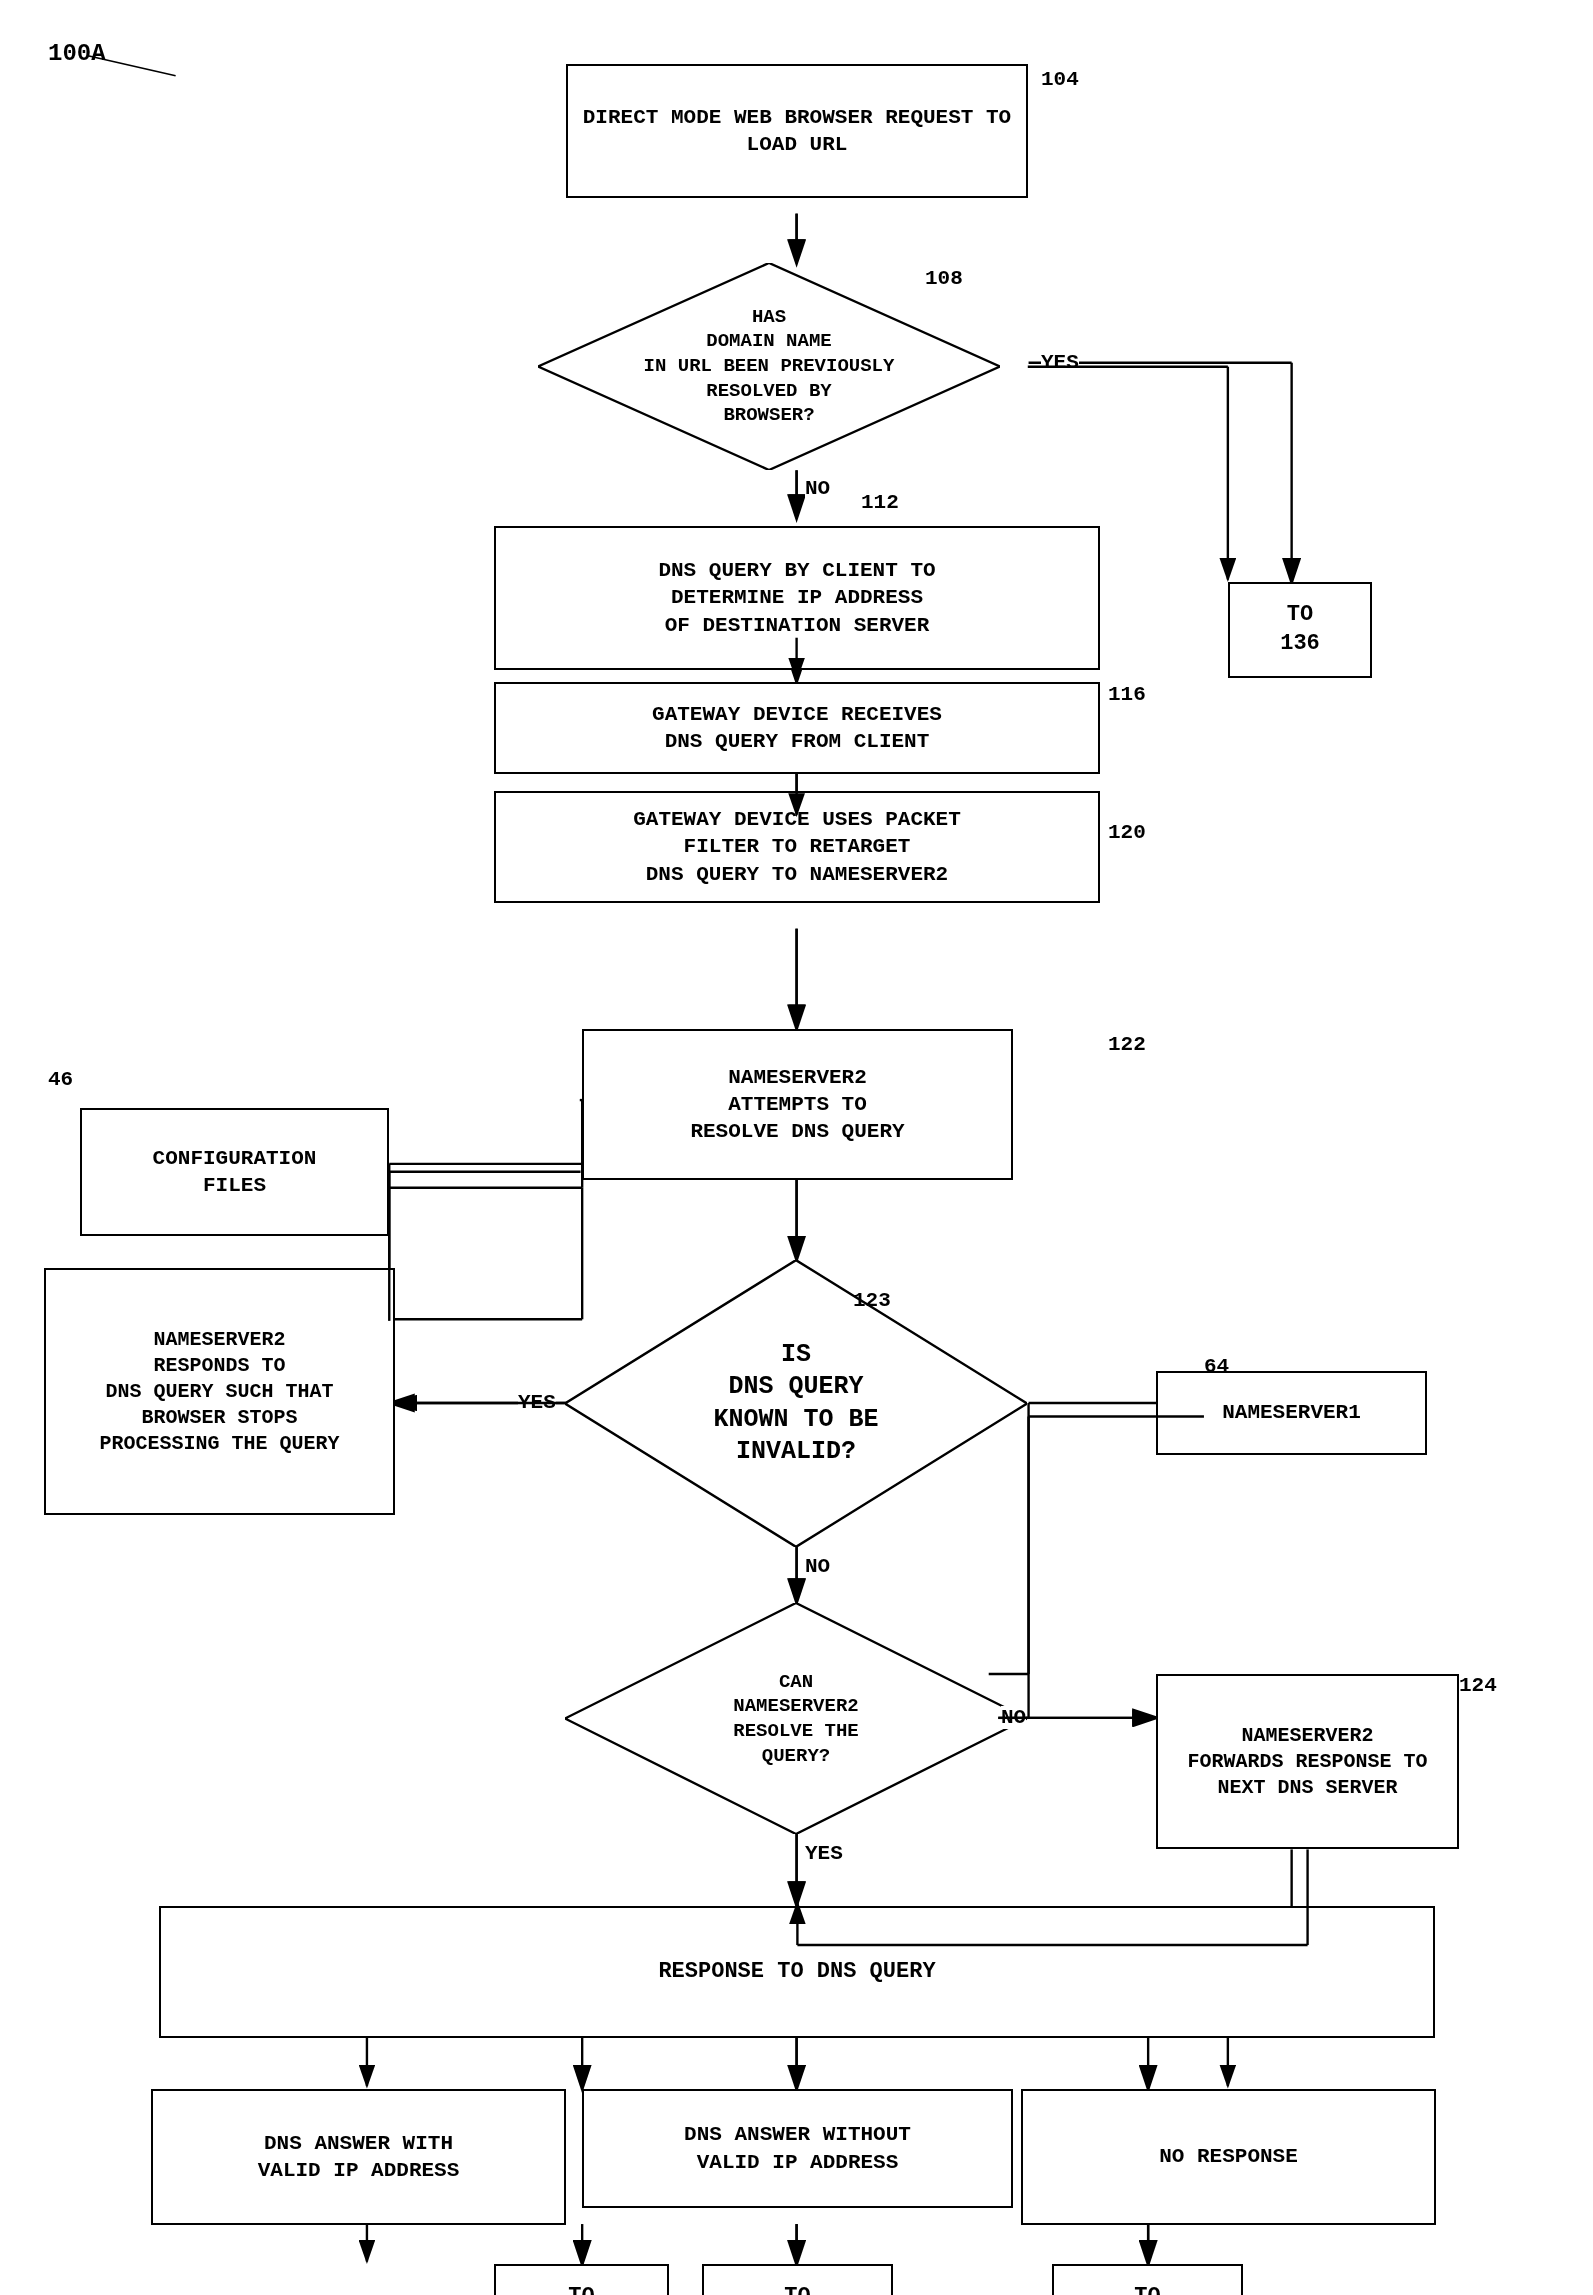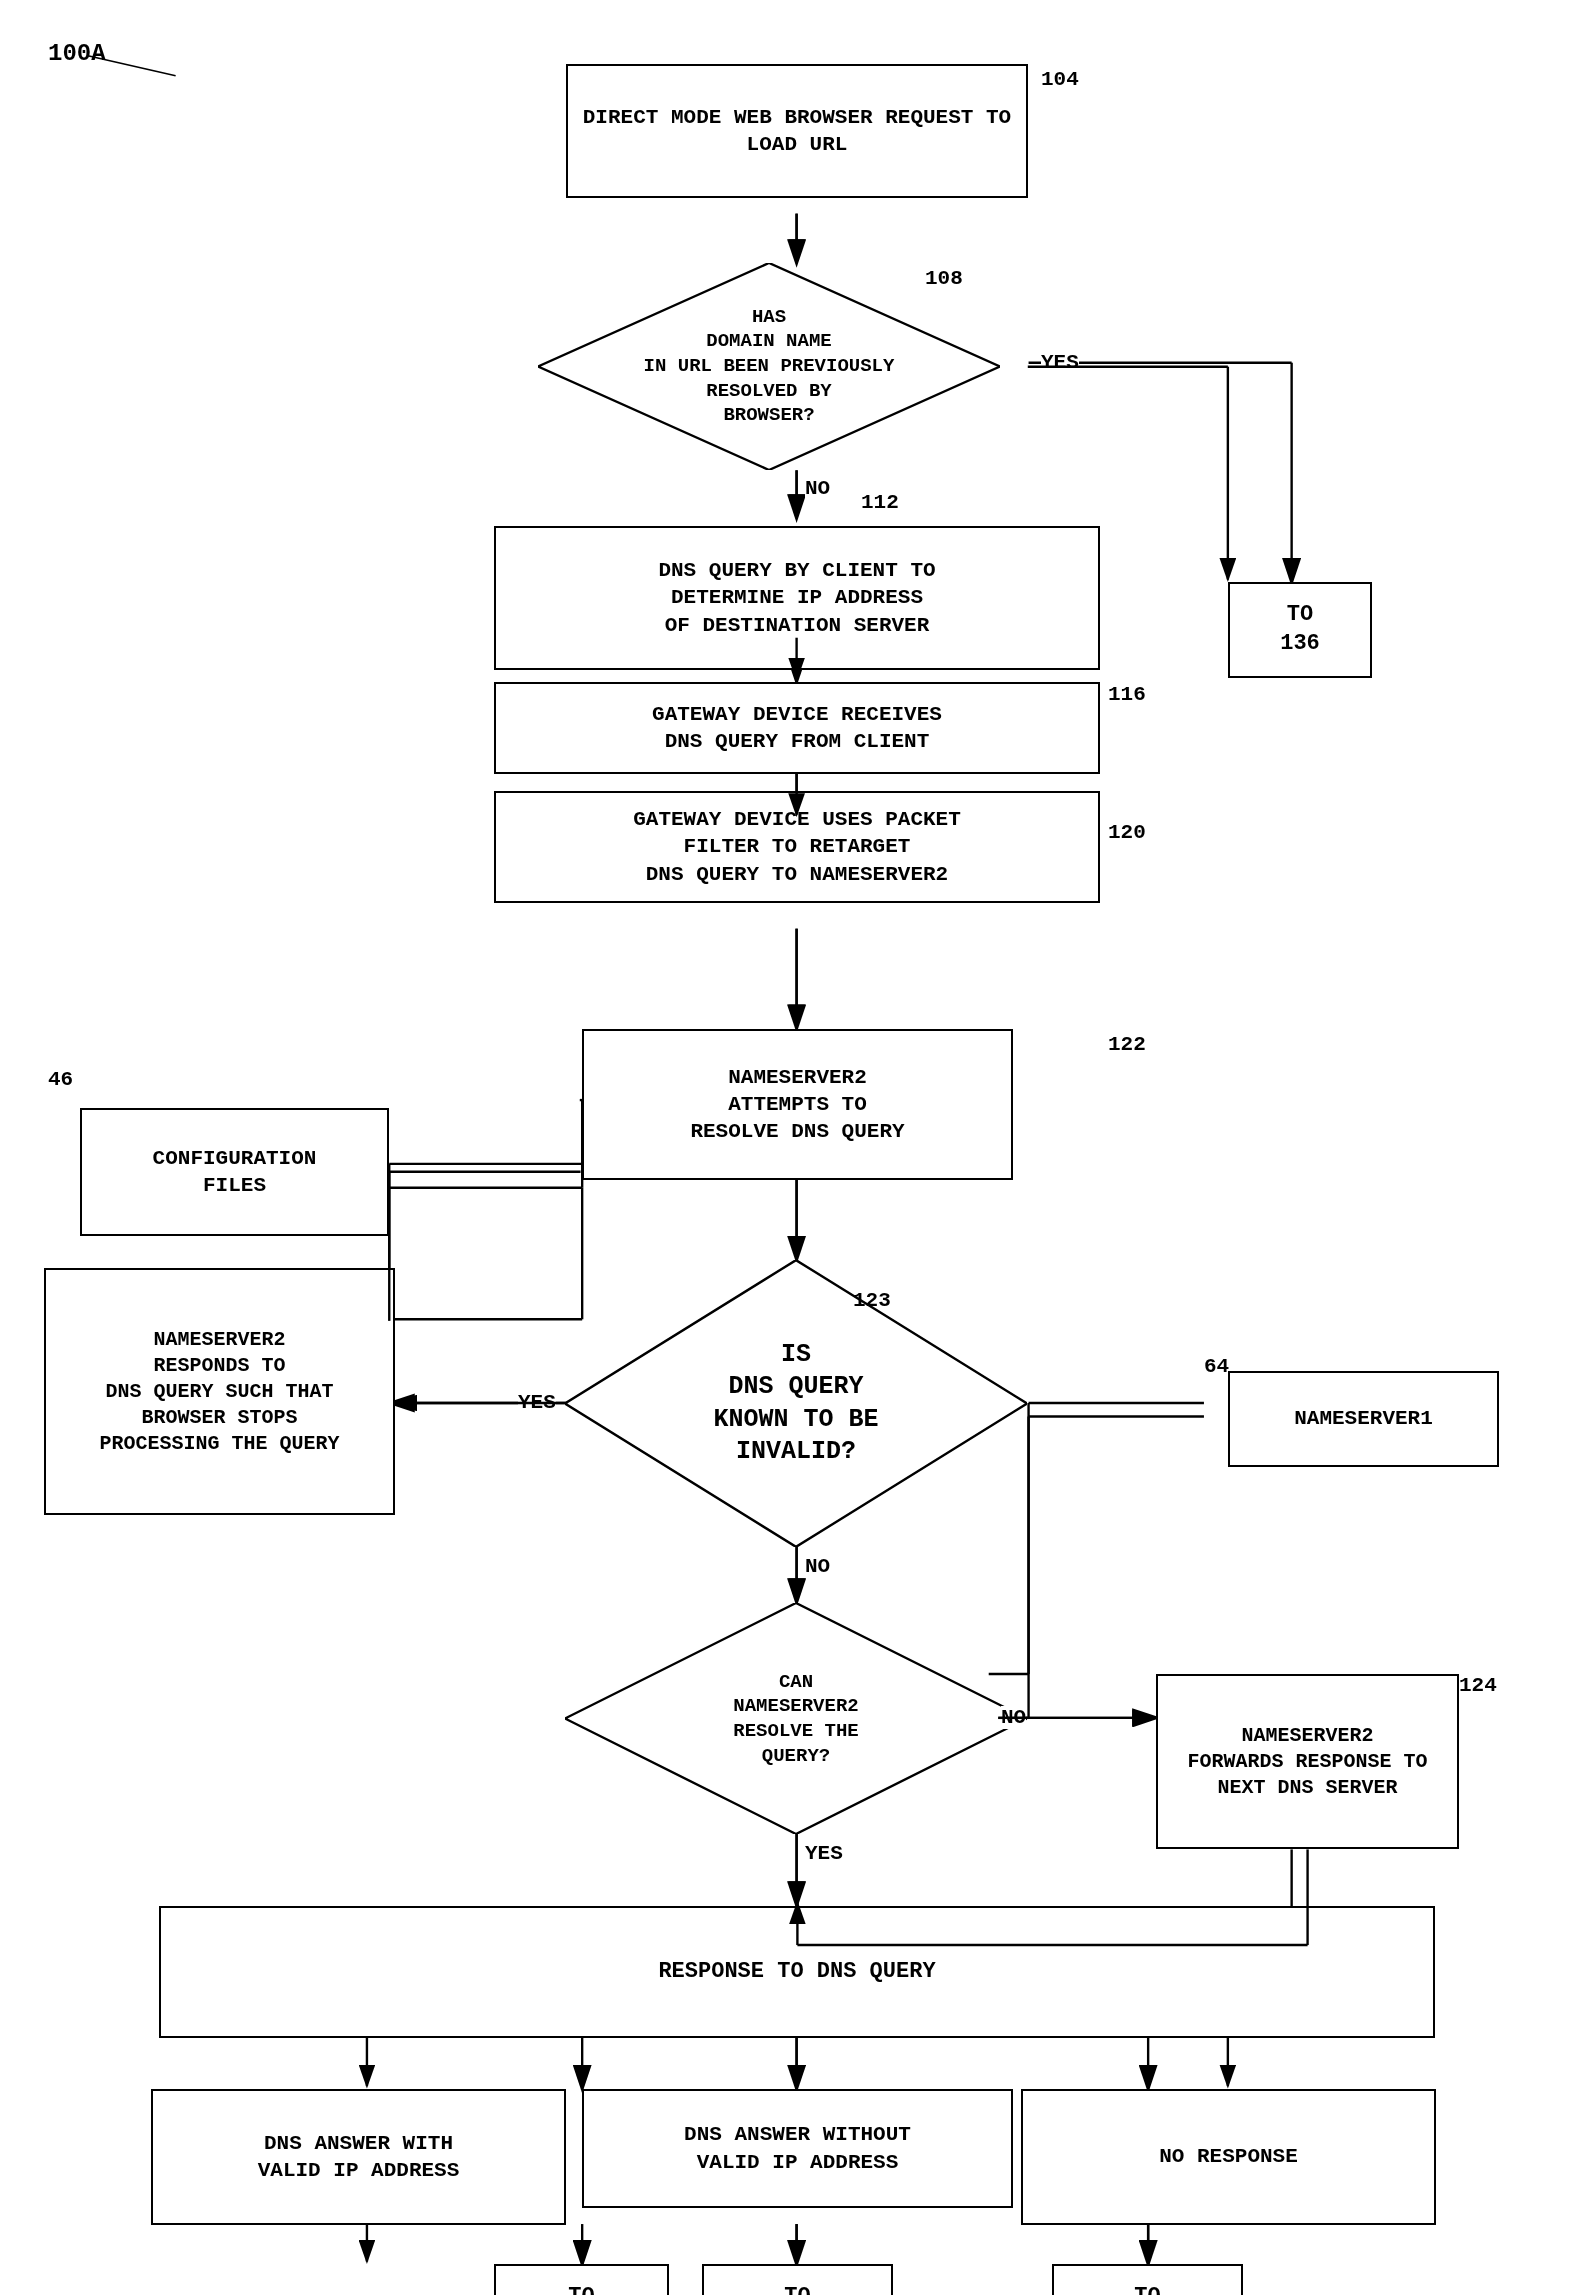--- a/index.html
+++ b/index.html
@@ -215,21 +215,21 @@
 
   <div class="label" style="left:518px; top:1391px;">YES</div>
 
   <div class="label" style="left:805px; top:1555px;">NO</div>
 
   <div class="box" style="left:44px; top:1268px; width:351px; height:247px; font-size:20px;">
     <span>NAMESERVER2<br>RESPONDS TO<br>DNS QUERY SUCH THAT<br>BROWSER STOPS<br>PROCESSING THE QUERY</span>
   </div>
 
   <div class="label-ref" style="left:1204px; top:1355px;">64</div>
-  <div class="box" style="left:1228px; top:1371px; width:271px; height:96px; font-size:21px;">
+  <div class="box" style="left:1156px; top:1371px; width:271px; height:84px; font-size:21px;">
     <span>NAMESERVER1</span>
   </div>
 
   <div class="diamond-wrapper" style="left:565px; top:1603px; width:462px; height:231px;">
     <svg width="462" height="231" viewBox="0 0 580 290">
       <polygon points="290,0 580,145 290,290 0,145" fill="white" stroke="black" stroke-width="3"></polygon>
     </svg>
     <div class="diamond-inner" style="width:263px; font-size:19px;">CAN<br>NAMESERVER2<br>RESOLVE THE<br>QUERY?</div>
   </div>
 

